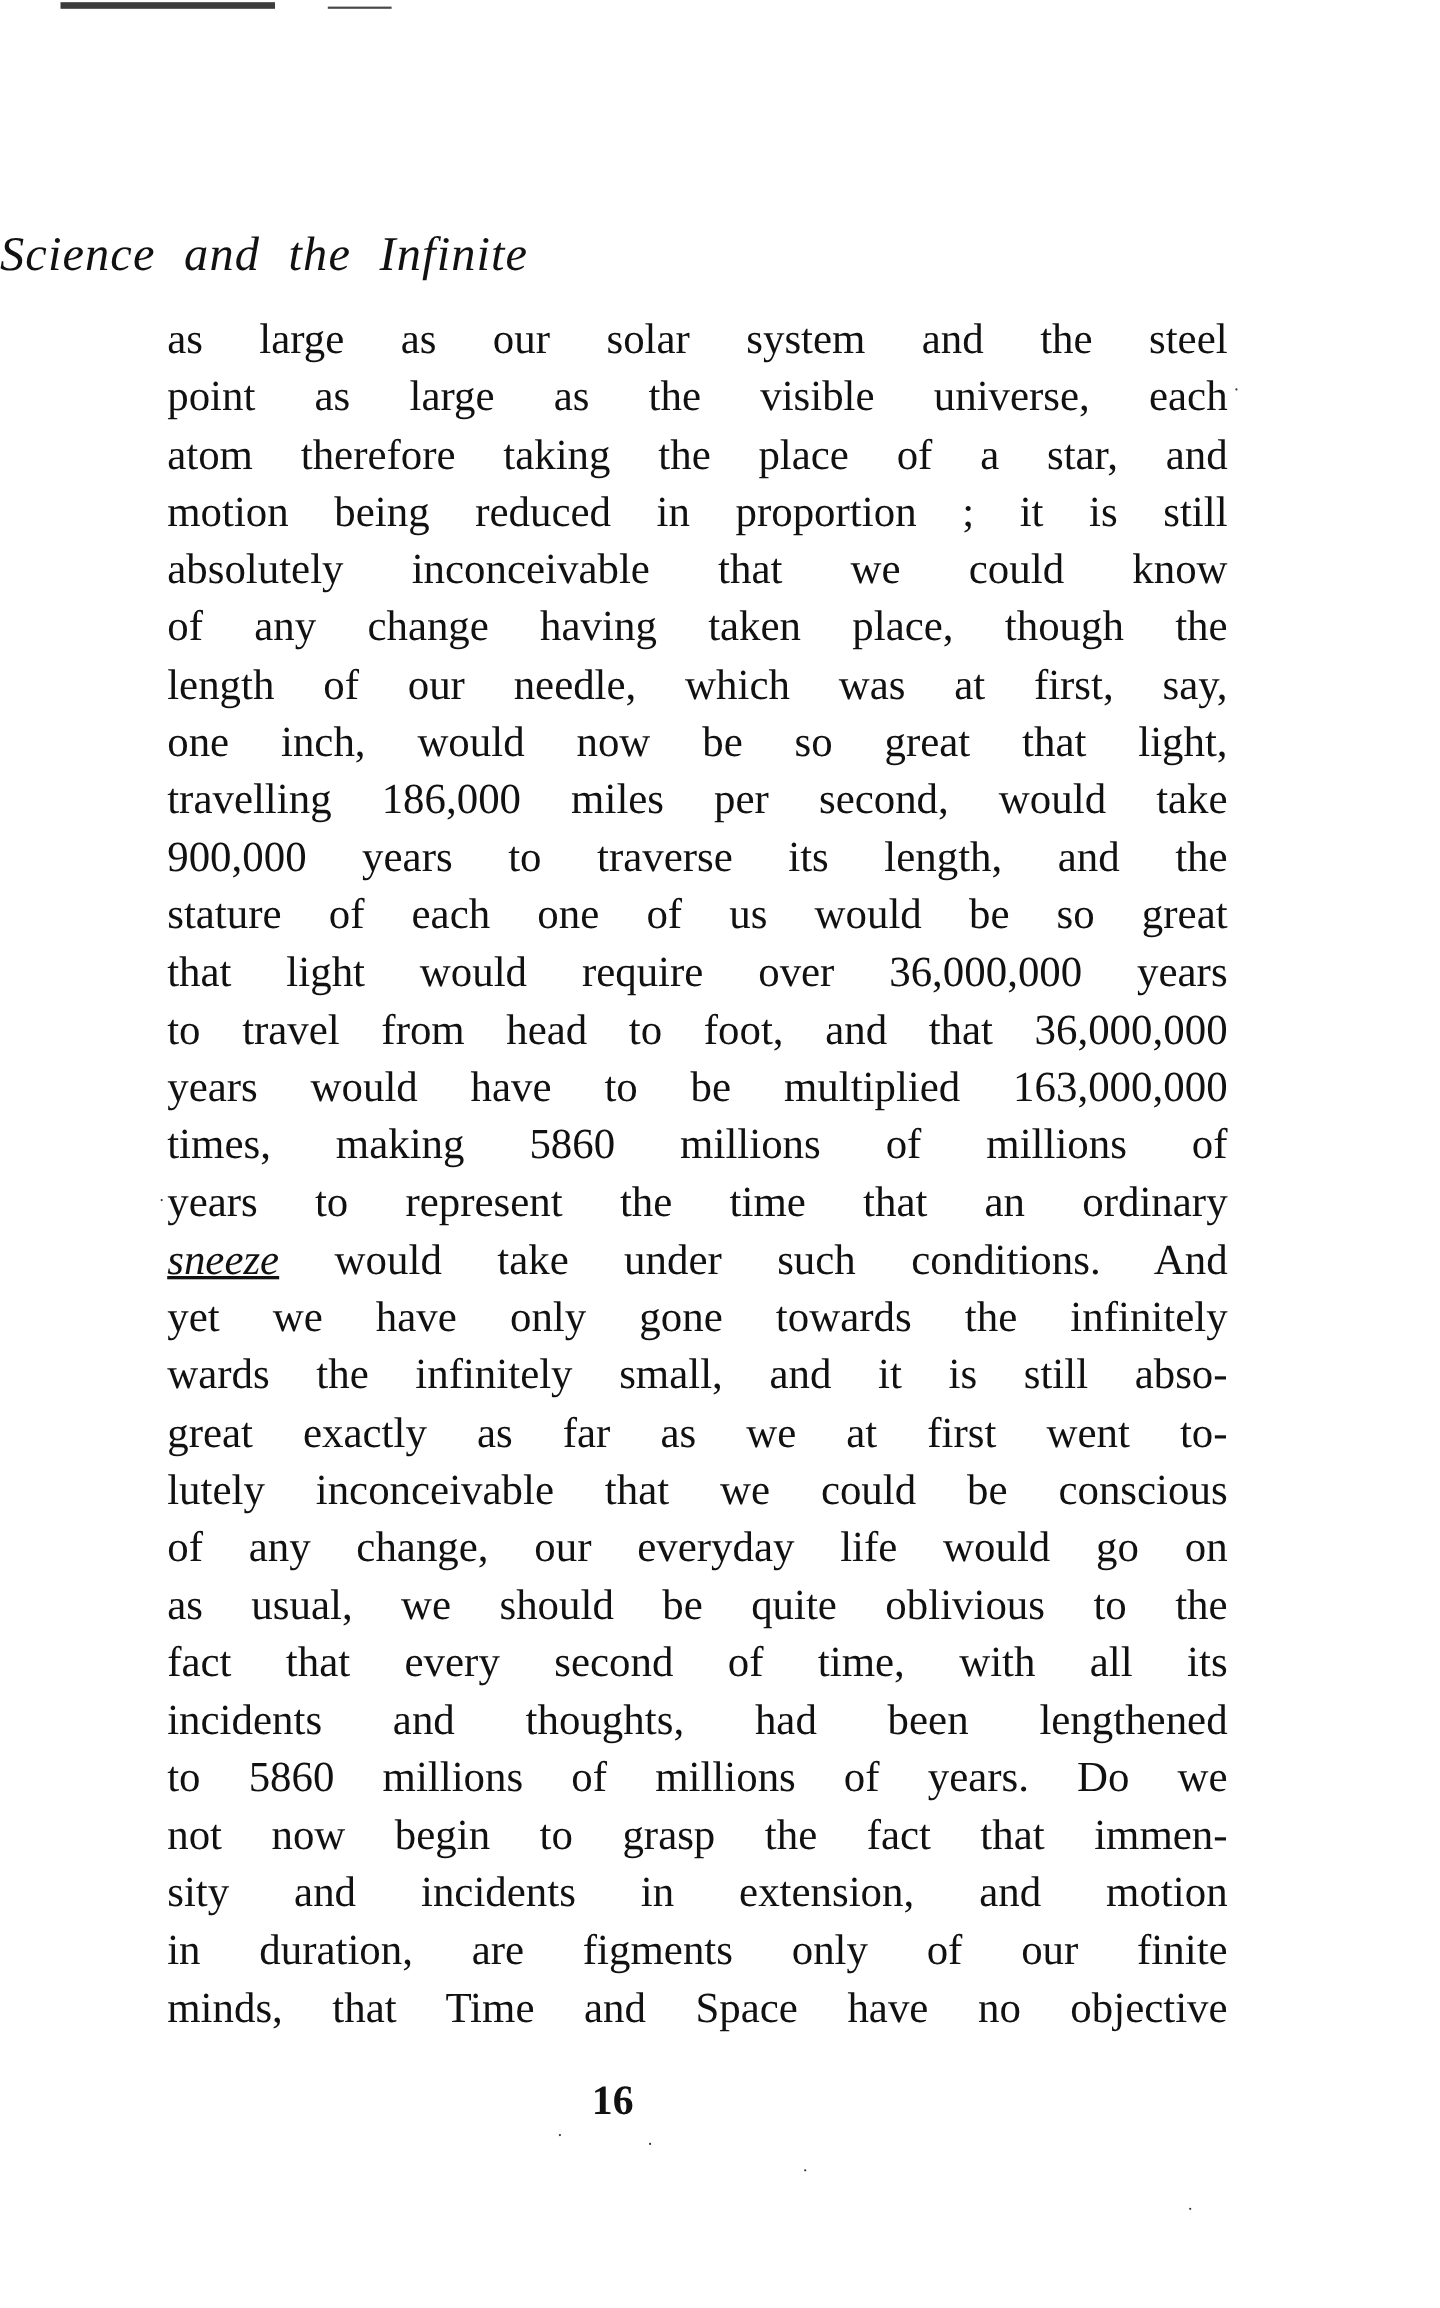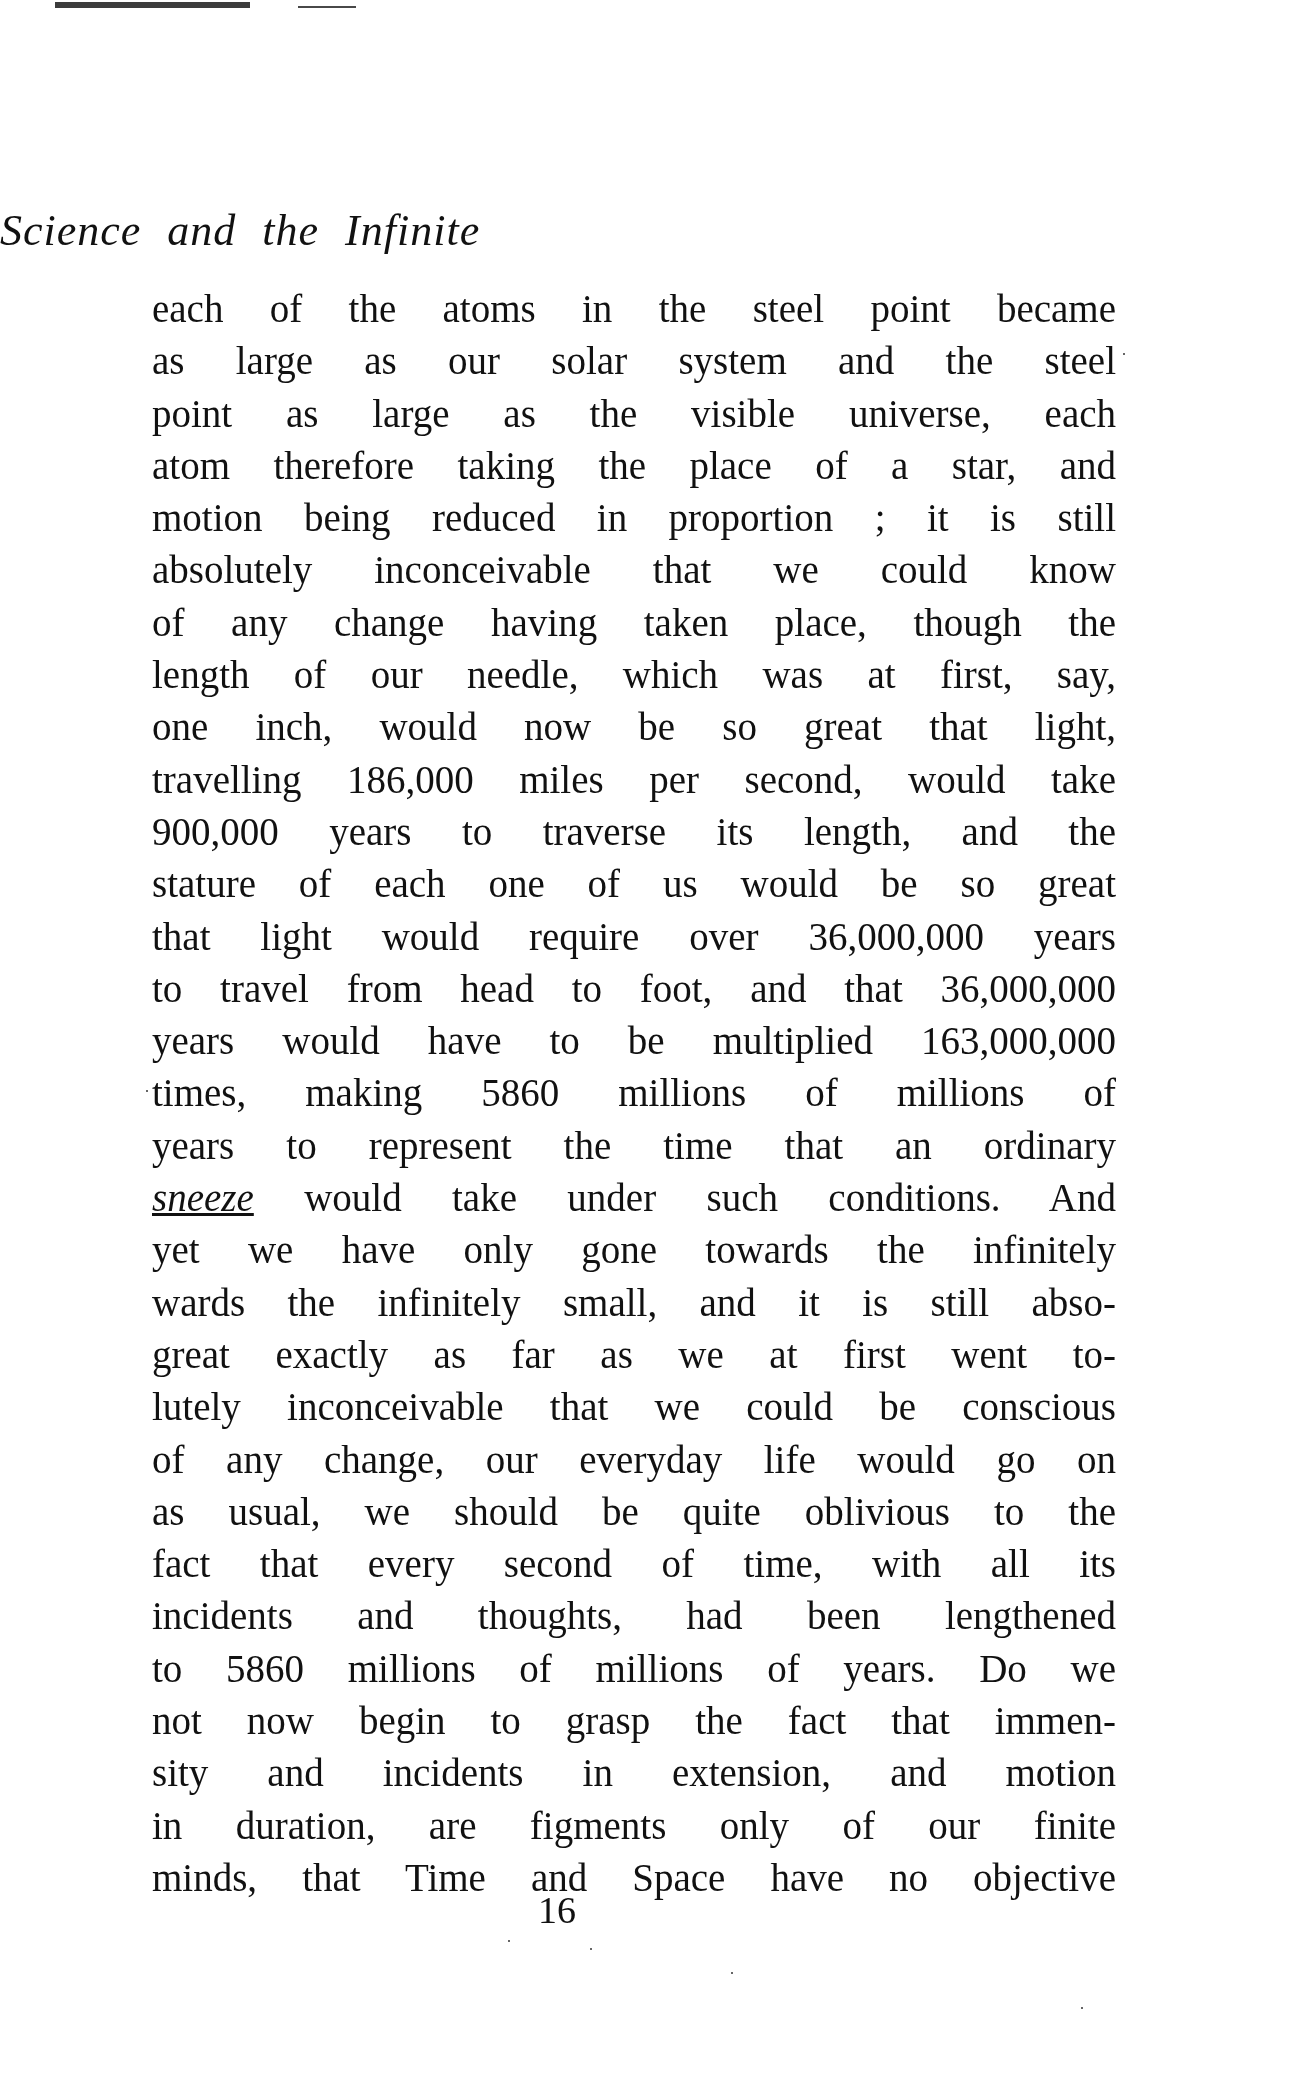--- a/index.html
+++ b/index.html
@@ -52,41 +52,40 @@
       color: #111111;
     }
     .line .it { font-style: italic; text-decoration: underline; }
     .page-number {
       position: absolute;
       top: 1888px;
       left: 0;
       width: 1114px;
       text-align: center;
       font-size: 38px;
-      font-weight: normal;
+      font-weight: bold;
       color: #111111;
     }
     .speck {
       position: absolute;
       width: 2px;
       height: 2px;
       background: #333;
       border-radius: 1px;
     }
   </style>
 </head>
 <body>
 
 <div class="scan-rule r1"></div>
 <div class="scan-rule r2"></div>
 
 <div class="running-head">Science and the Infinite</div>
 
 <div class="body-text">
-  <span class="line">each of the atoms in the steel point became</span>
   <span class="line">as large as our solar system and the steel</span>
   <span class="line">point as large as the visible universe, each</span>
   <span class="line">atom therefore taking the place of a star, and</span>
   <span class="line">motion being reduced in proportion ; it is still</span>
   <span class="line">absolutely inconceivable that we could know</span>
   <span class="line">of any change having taken place, though the</span>
   <span class="line">length of our needle, which was at first, say,</span>
   <span class="line">one inch, would now be so great that light,</span>
   <span class="line">travelling 186,000 miles per second, would take</span>
   <span class="line">900,000 years to traverse its length, and the</span>

